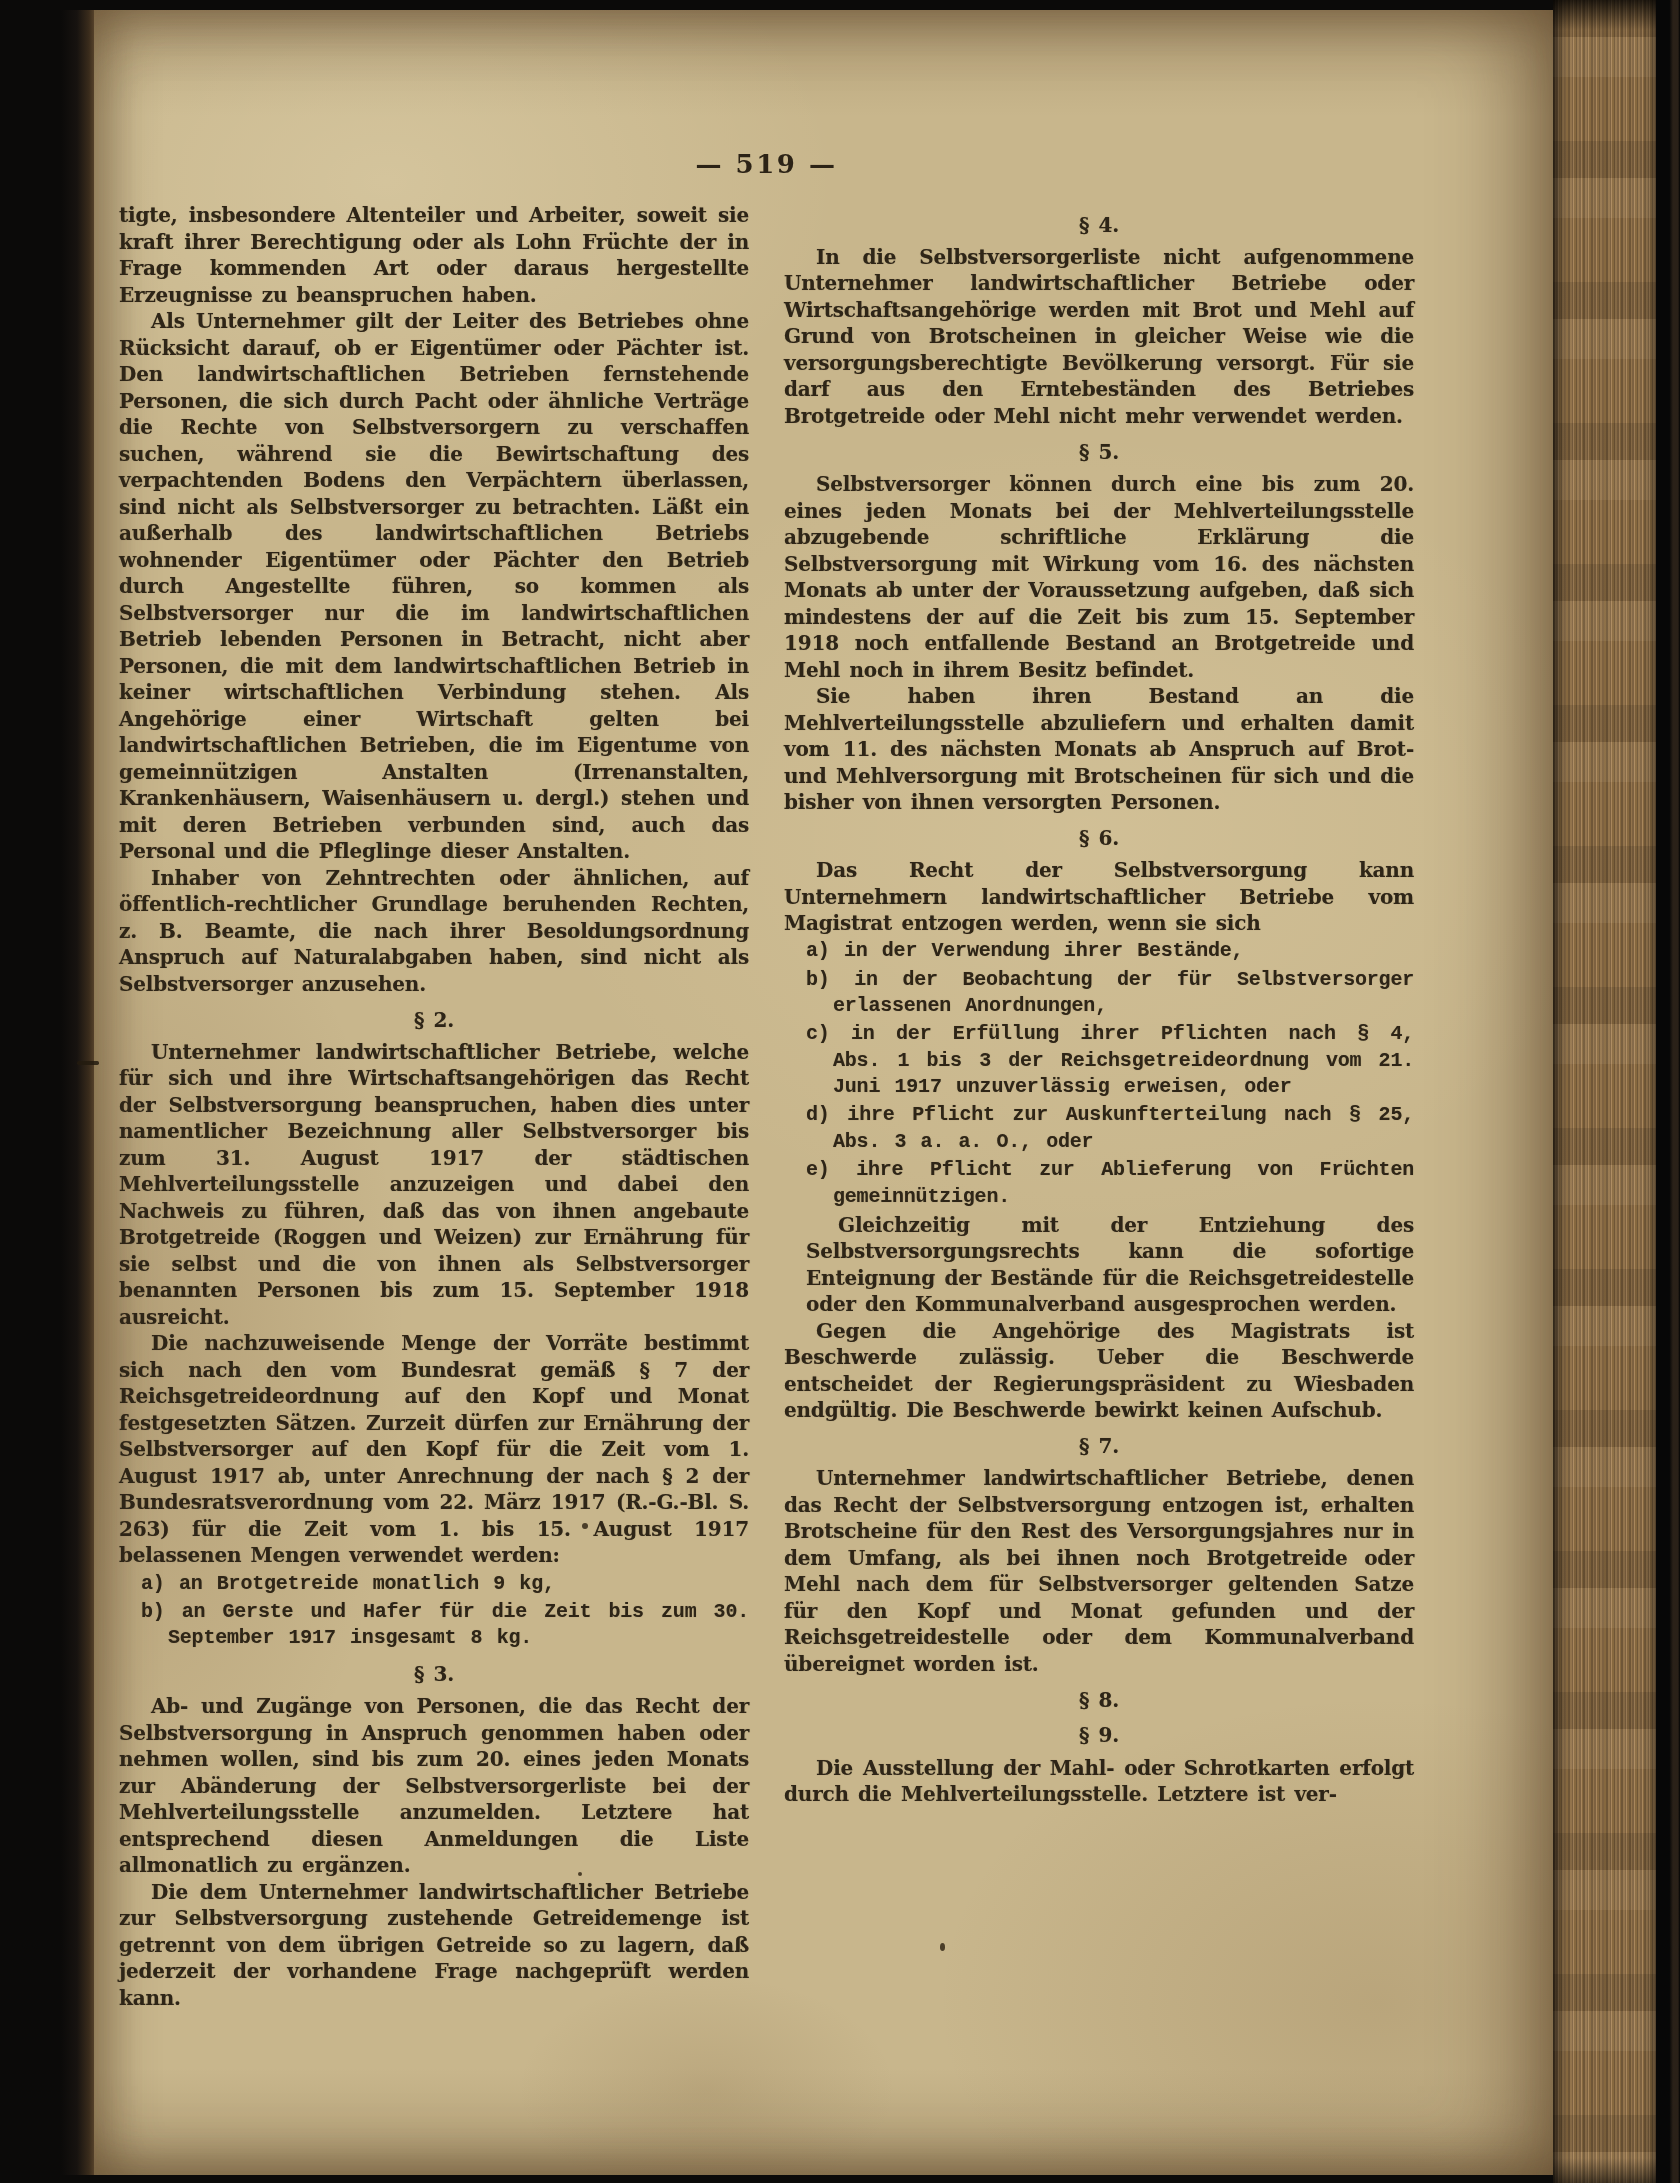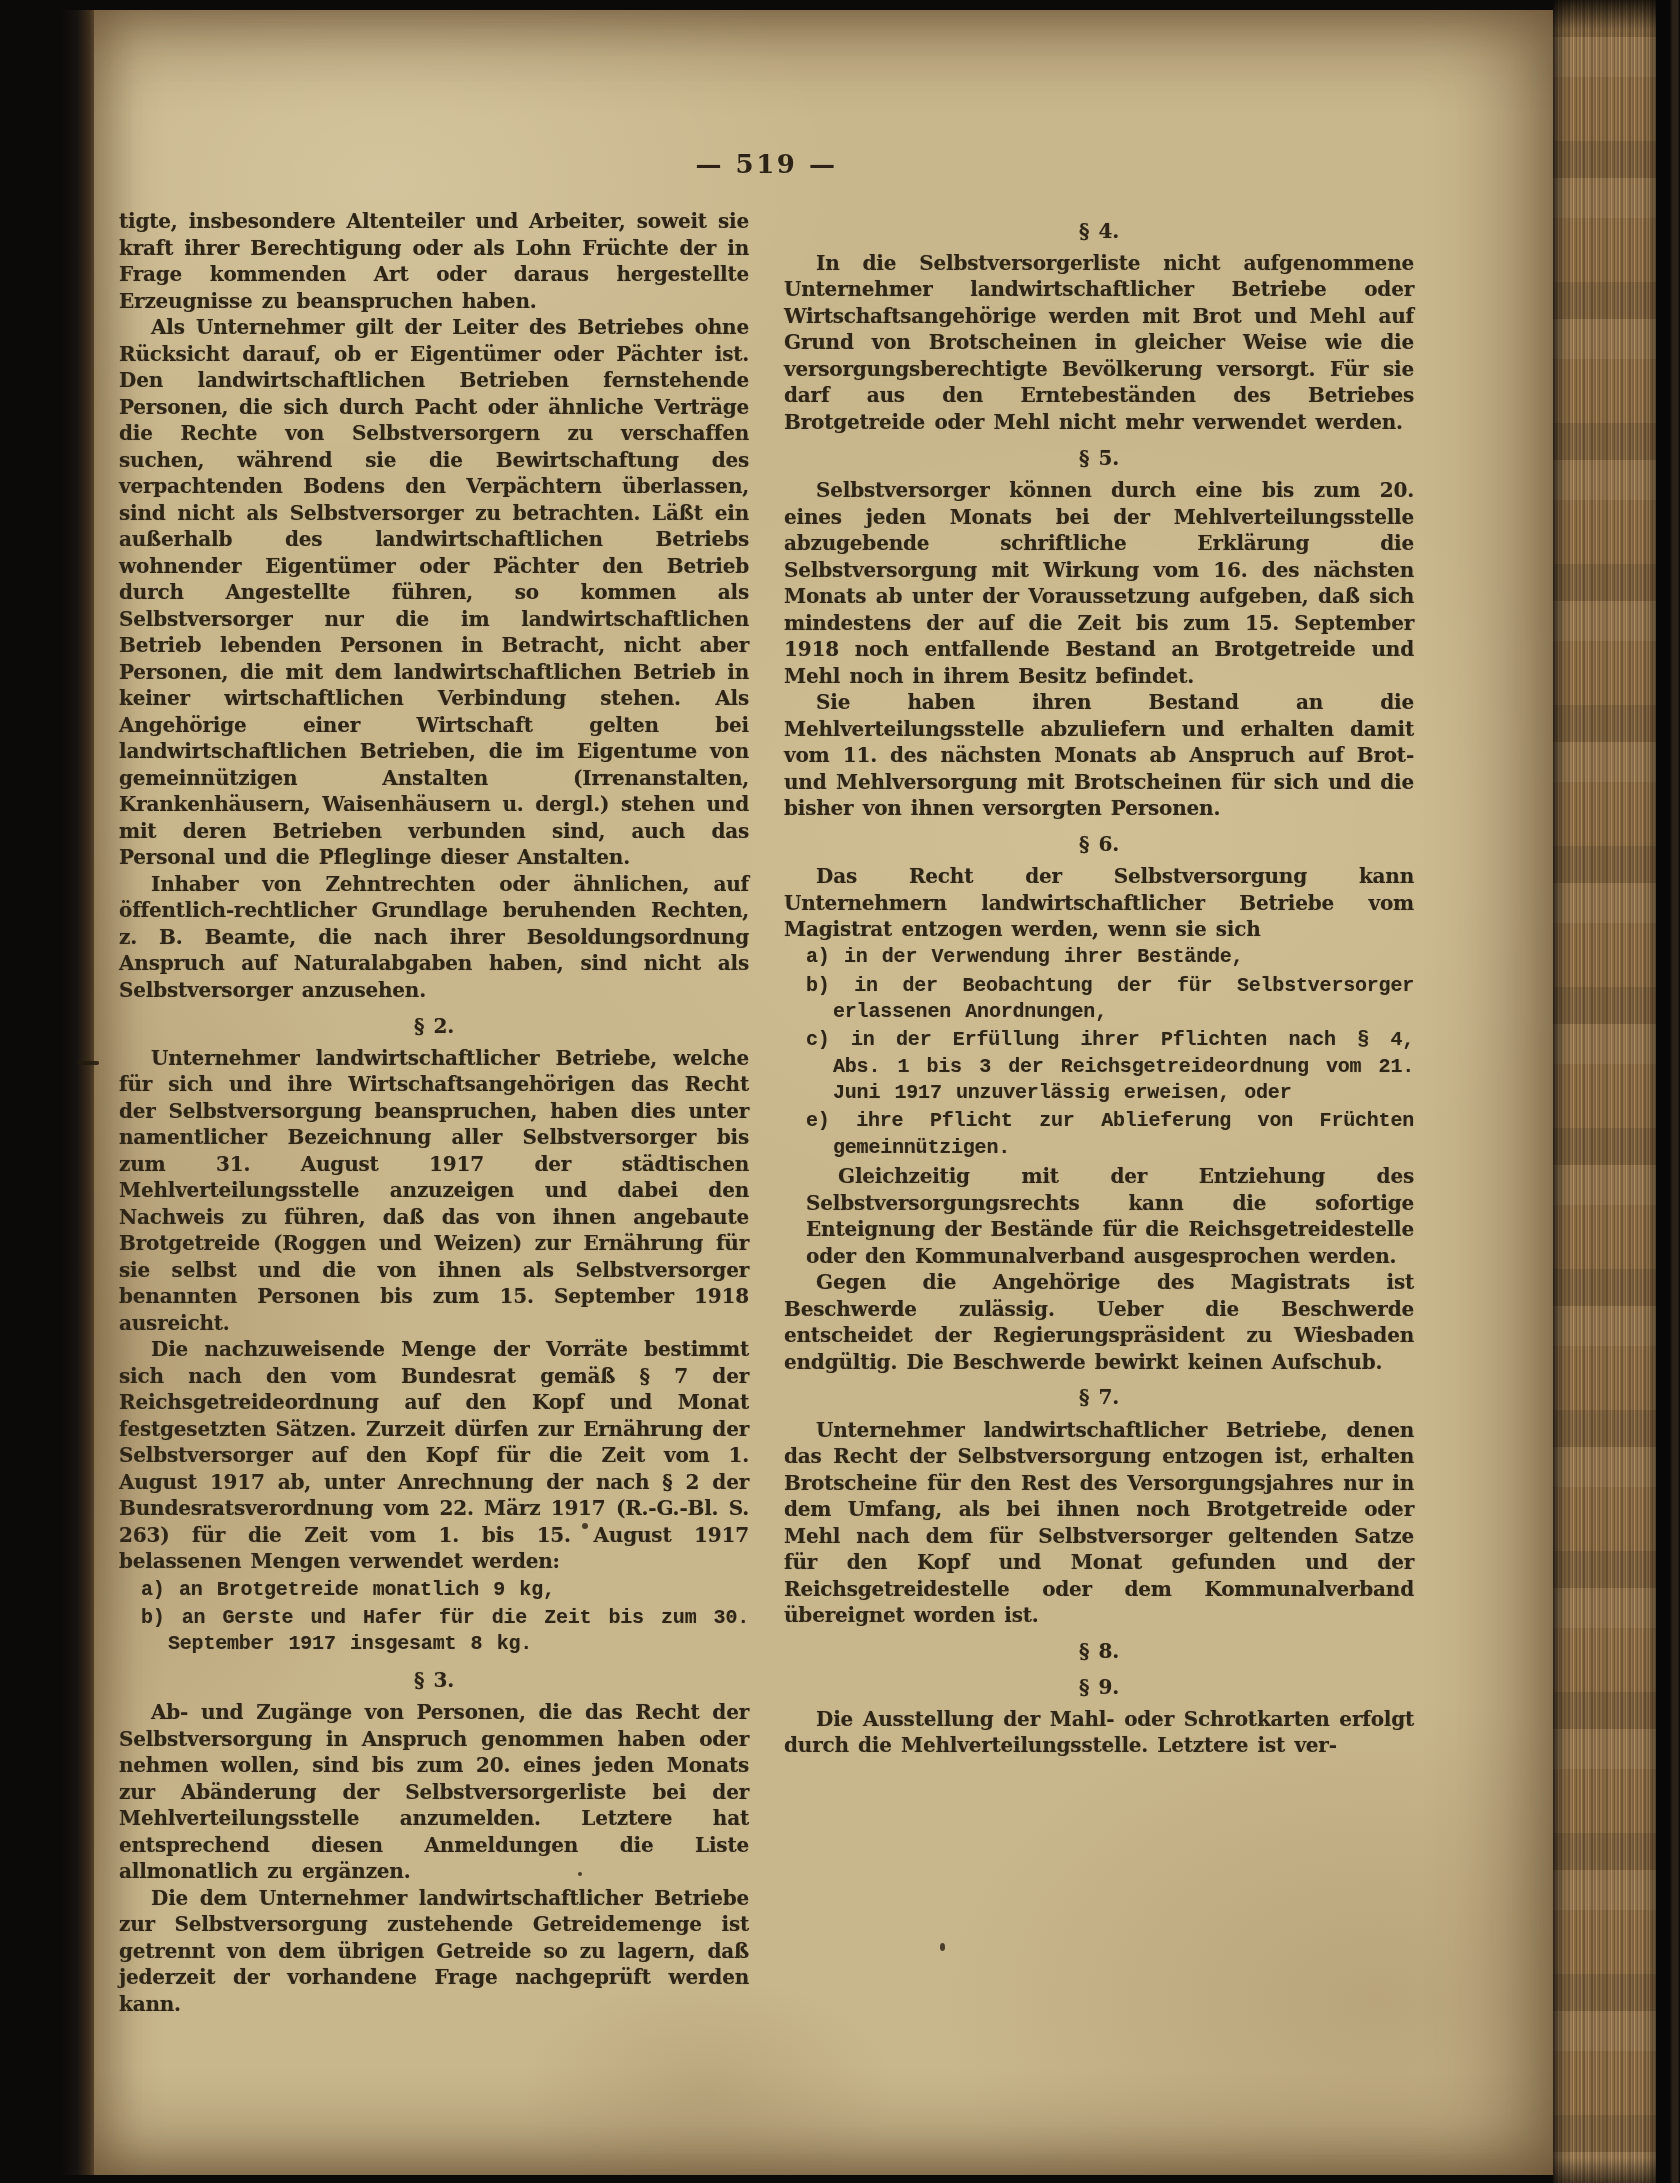--- a/index.html
+++ b/index.html
@@ -38,21 +38,21 @@
     text-align:center;
     font-size:26px;
     font-weight:bold;
     letter-spacing:2.5px;
     color:#2c2316;
   }
 
   .columns {
     display:flex;
     gap:35px;
-    margin-top:29px;
+    margin-top:23px;
   }
   .col {
     flex:1;
     text-align:justify;
     font-size:20px;
     line-height:26.5px;
     font-weight:bold;
     letter-spacing:-0.2px;
     word-spacing:2.5px;
     color:#2e2517;
@@ -148,20 +148,21 @@
         <div class="block heading">§ 4.</div>
         <div class="block paragraph indent">In die Selbstversorgerliste nicht aufgenommene Unternehmer landwirtschaftlicher Betriebe oder Wirtschaftsangehörige werden mit Brot und Mehl auf Grund von Brotscheinen in gleicher Weise wie die versorgungsberechtigte Bevölkerung versorgt. Für sie darf aus den Erntebeständen des Betriebes Brotgetreide oder Mehl nicht mehr verwendet werden.</div>
         <div class="block heading">§ 5.</div>
         <div class="block paragraph indent">Selbstversorger können durch eine bis zum 20. eines jeden Monats bei der Mehlverteilungsstelle abzugebende schriftliche Erklärung die Selbstversorgung mit Wirkung vom 16. des nächsten Monats ab unter der Voraussetzung aufgeben, daß sich mindestens der auf die Zeit bis zum 15. September 1918 noch entfallende Bestand an Brotgetreide und Mehl noch in ihrem Besitz befindet.</div>
         <div class="block paragraph indent">Sie haben ihren Bestand an die Mehlverteilungsstelle abzuliefern und erhalten damit vom 11. des nächsten Monats ab Anspruch auf Brot- und Mehlversorgung mit Brotscheinen für sich und die bisher von ihnen versorgten Personen.</div>
         <div class="block heading">§ 6.</div>
         <div class="block paragraph indent">Das Recht der Selbstversorgung kann Unternehmern landwirtschaftlicher Betriebe vom Magistrat entzogen werden, wenn sie sich</div>
         <div class="block list-item">a) in der Verwendung ihrer Bestände,</div>
         <div class="block list-item">b) in der Beobachtung der für Selbstversorger erlassenen Anordnungen,</div>
         <div class="block list-item">c) in der Erfüllung ihrer Pflichten nach § 4, Abs. 1 bis 3 der Reichsgetreideordnung vom 21. Juni 1917 unzuverlässig erweisen, oder</div>
+        <div class="block list-item">d) ihre Pflicht zur Auskunfterteilung nach § 25, Abs. 3 a. a. O., oder</div>
         <div class="block list-item">e) ihre Pflicht zur Ablieferung von Früchten gemeinnützigen.</div>
         <div class="block paragraph indent sub">Gleichzeitig mit der Entziehung des Selbstversorgungsrechts kann die sofortige Enteignung der Bestände für die Reichsgetreidestelle oder den Kommunalverband ausgesprochen werden.</div>
         <div class="block paragraph indent">Gegen die Angehörige des Magistrats ist Beschwerde zulässig. Ueber die Beschwerde entscheidet der Regierungspräsident zu Wiesbaden endgültig. Die Beschwerde bewirkt keinen Aufschub.</div>
         <div class="block heading">§ 7.</div>
         <div class="block paragraph indent">Unternehmer landwirtschaftlicher Betriebe, denen das Recht der Selbstversorgung entzogen ist, erhalten Brotscheine für den Rest des Versorgungsjahres nur in dem Umfang, als bei ihnen noch Brotgetreide oder Mehl nach dem für Selbstversorger geltenden Satze für den Kopf und Monat gefunden und der Reichsgetreidestelle oder dem Kommunalverband übereignet worden ist.</div>
         <div class="block heading">§ 8.</div>
         <div class="block heading">§ 9.</div>
         <div class="block paragraph indent">Die Ausstellung der Mahl- oder Schrotkarten erfolgt durch die Mehlverteilungsstelle. Letztere ist ver-</div>
       </div>
   </div>

